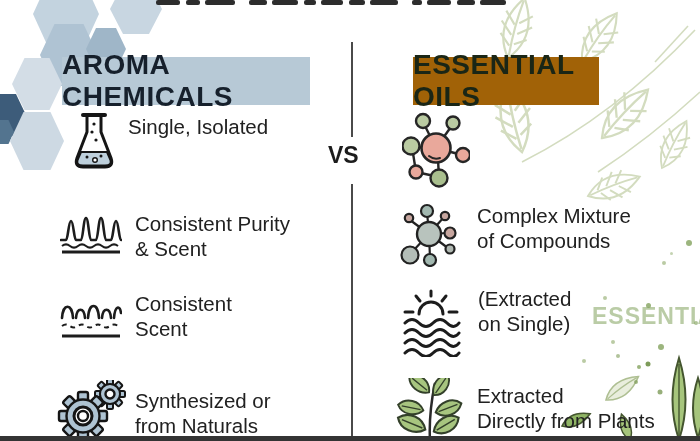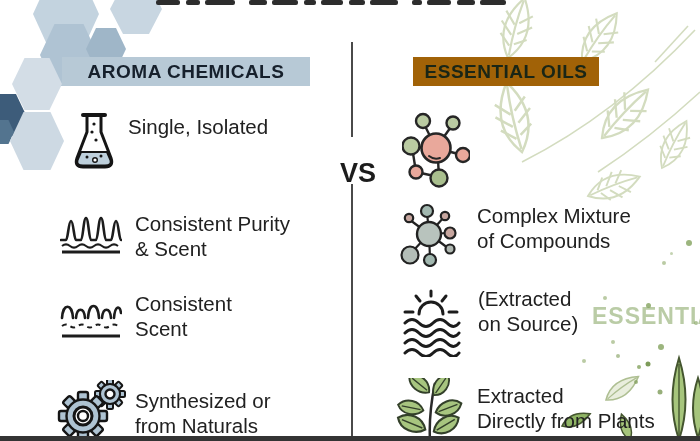--- a/index.html
+++ b/index.html
@@ -1,25 +1,25 @@
 <!DOCTYPE html>
 <html><head>
 <meta charset="utf-8">
 <style>
   html,body{margin:0;padding:0;}
   #stage{position:relative;width:700px;height:441px;background:#ffffff;overflow:hidden;
          font-family:"Liberation Sans","DejaVu Sans",sans-serif;color:#212121;}
   .hex{position:absolute;clip-path:polygon(25% 0%,75% 0%,100% 50%,75% 100%,25% 100%,0% 50%);z-index:1;}
-  .hdr{position:absolute;top:57px;height:29px;display:flex;align-items:center;justify-content:center;
-       font-weight:bold;font-size:19px;letter-spacing:.5px;z-index:10;}
+  .hdr{position:absolute;top:57px;height:48px;display:flex;align-items:center;justify-content:center;
+       font-weight:bold;font-size:28px;letter-spacing:.5px;z-index:10;}
   .rowtxt{position:absolute;font-size:20.5px;line-height:25px;z-index:10;}
   .rowtxt span{display:block;}
   .icon{position:absolute;z-index:10;}
-  #vs{position:absolute;left:328px;top:158px;width:48px;text-align:right;
-      font-size:27px;font-weight:bold;color:#1c1c1c;z-index:10;}
+  #vs{position:absolute;left:328px;top:142px;width:48px;text-align:left;
+      font-size:23px;font-weight:bold;color:#1c1c1c;z-index:10;}
   .divseg{position:absolute;left:351px;width:2px;background:#4a4a4a;z-index:5;}
   #watermark{position:absolute;left:592px;top:303px;font-size:23px;font-weight:bold;
        letter-spacing:1px;color:rgba(130,162,92,0.55);z-index:12;white-space:nowrap;}
   #bottombar{position:absolute;left:0;top:436px;width:700px;height:5px;background:#343434;z-index:40;}
   #title-remnant{position:absolute;left:156px;top:0;width:430px;height:8px;overflow:hidden;z-index:4;}
   .mark{display:inline-block;height:5px;border-radius:2px;background:#2d2d2d;vertical-align:top;}
   .dot{position:absolute;border-radius:50%;background:#9cb57e;z-index:2;}
   #leafdecor{position:absolute;left:350px;top:0;z-index:1;}
   #bottomleaves{position:absolute;left:548px;top:348px;z-index:6;}
 </style>
@@ -199,21 +199,21 @@
       <line x1="2" y1="25" x2="10" y2="25"></line>
       <line x1="46" y1="25" x2="54" y2="25"></line>
       <path d="M2 36 q7 -7 14 0 t14 0 t14 0 t12 0"></path>
       <path d="M2 46 q7 -7 14 0 t14 0 t14 0 t12 0"></path>
       <path d="M2 56 q7 -7 14 0 t14 0 t14 0 t12 0"></path>
       <path d="M2 66 q7 -7 14 0 t14 0 t14 0 t12 0"></path>
     </g>
   </svg>
   <div class="rowtxt" style="left:478px;top:286px">
     <span>(Extracted</span>
-    <span>on Source)</span>
+    <span>on Single)</span>
   </div>
 
   <svg class="icon" style="left:392px;top:378px" width="76" height="63" viewBox="0 0 76 66">
     <defs>
       <g id="pleaf">
         <path d="M0 0 C6 -9 20 -11 27 -2 C21 8 7 9 0 0 Z" fill="#a7c57f" stroke="#33402a" stroke-width="2"></path>
         <path d="M3 0 L23 -2" stroke="#33402a" stroke-width="1.4" fill="none"></path>
       </g>
     </defs>
     <path d="M38 66 C37 48 39 26 43 6" fill="none" stroke="#2a2a2a" stroke-width="2.6" stroke-linecap="round"></path>

